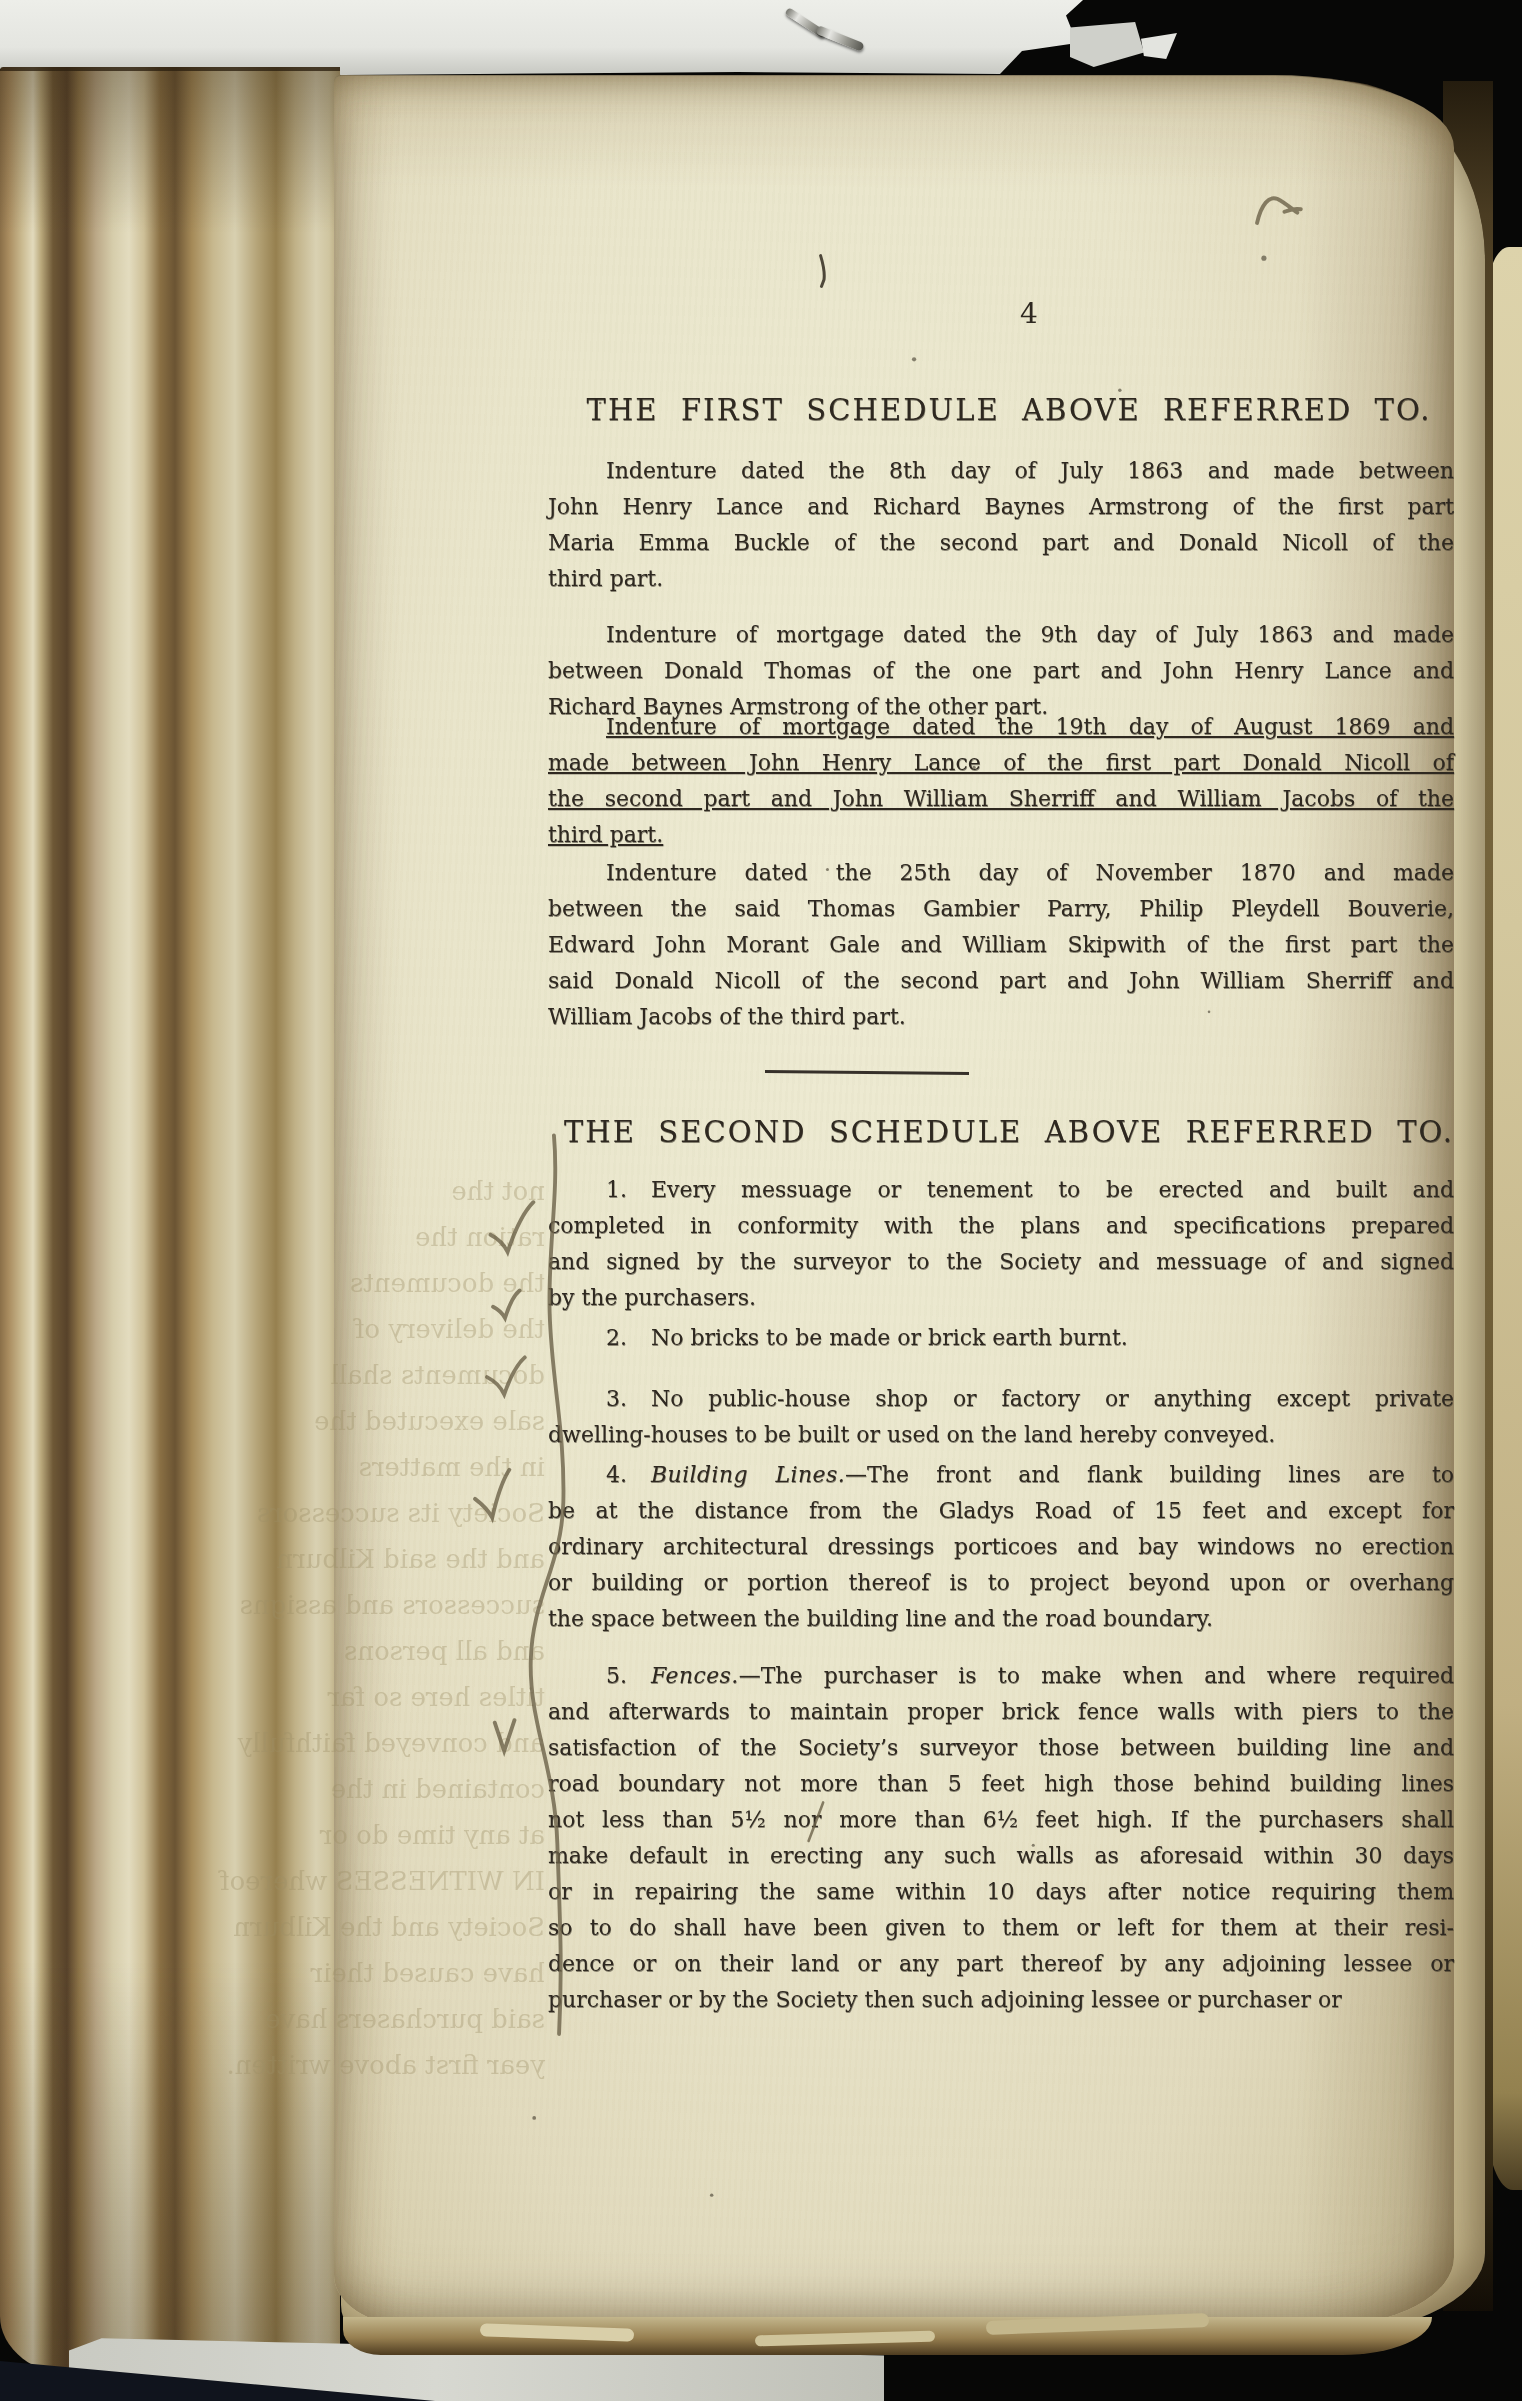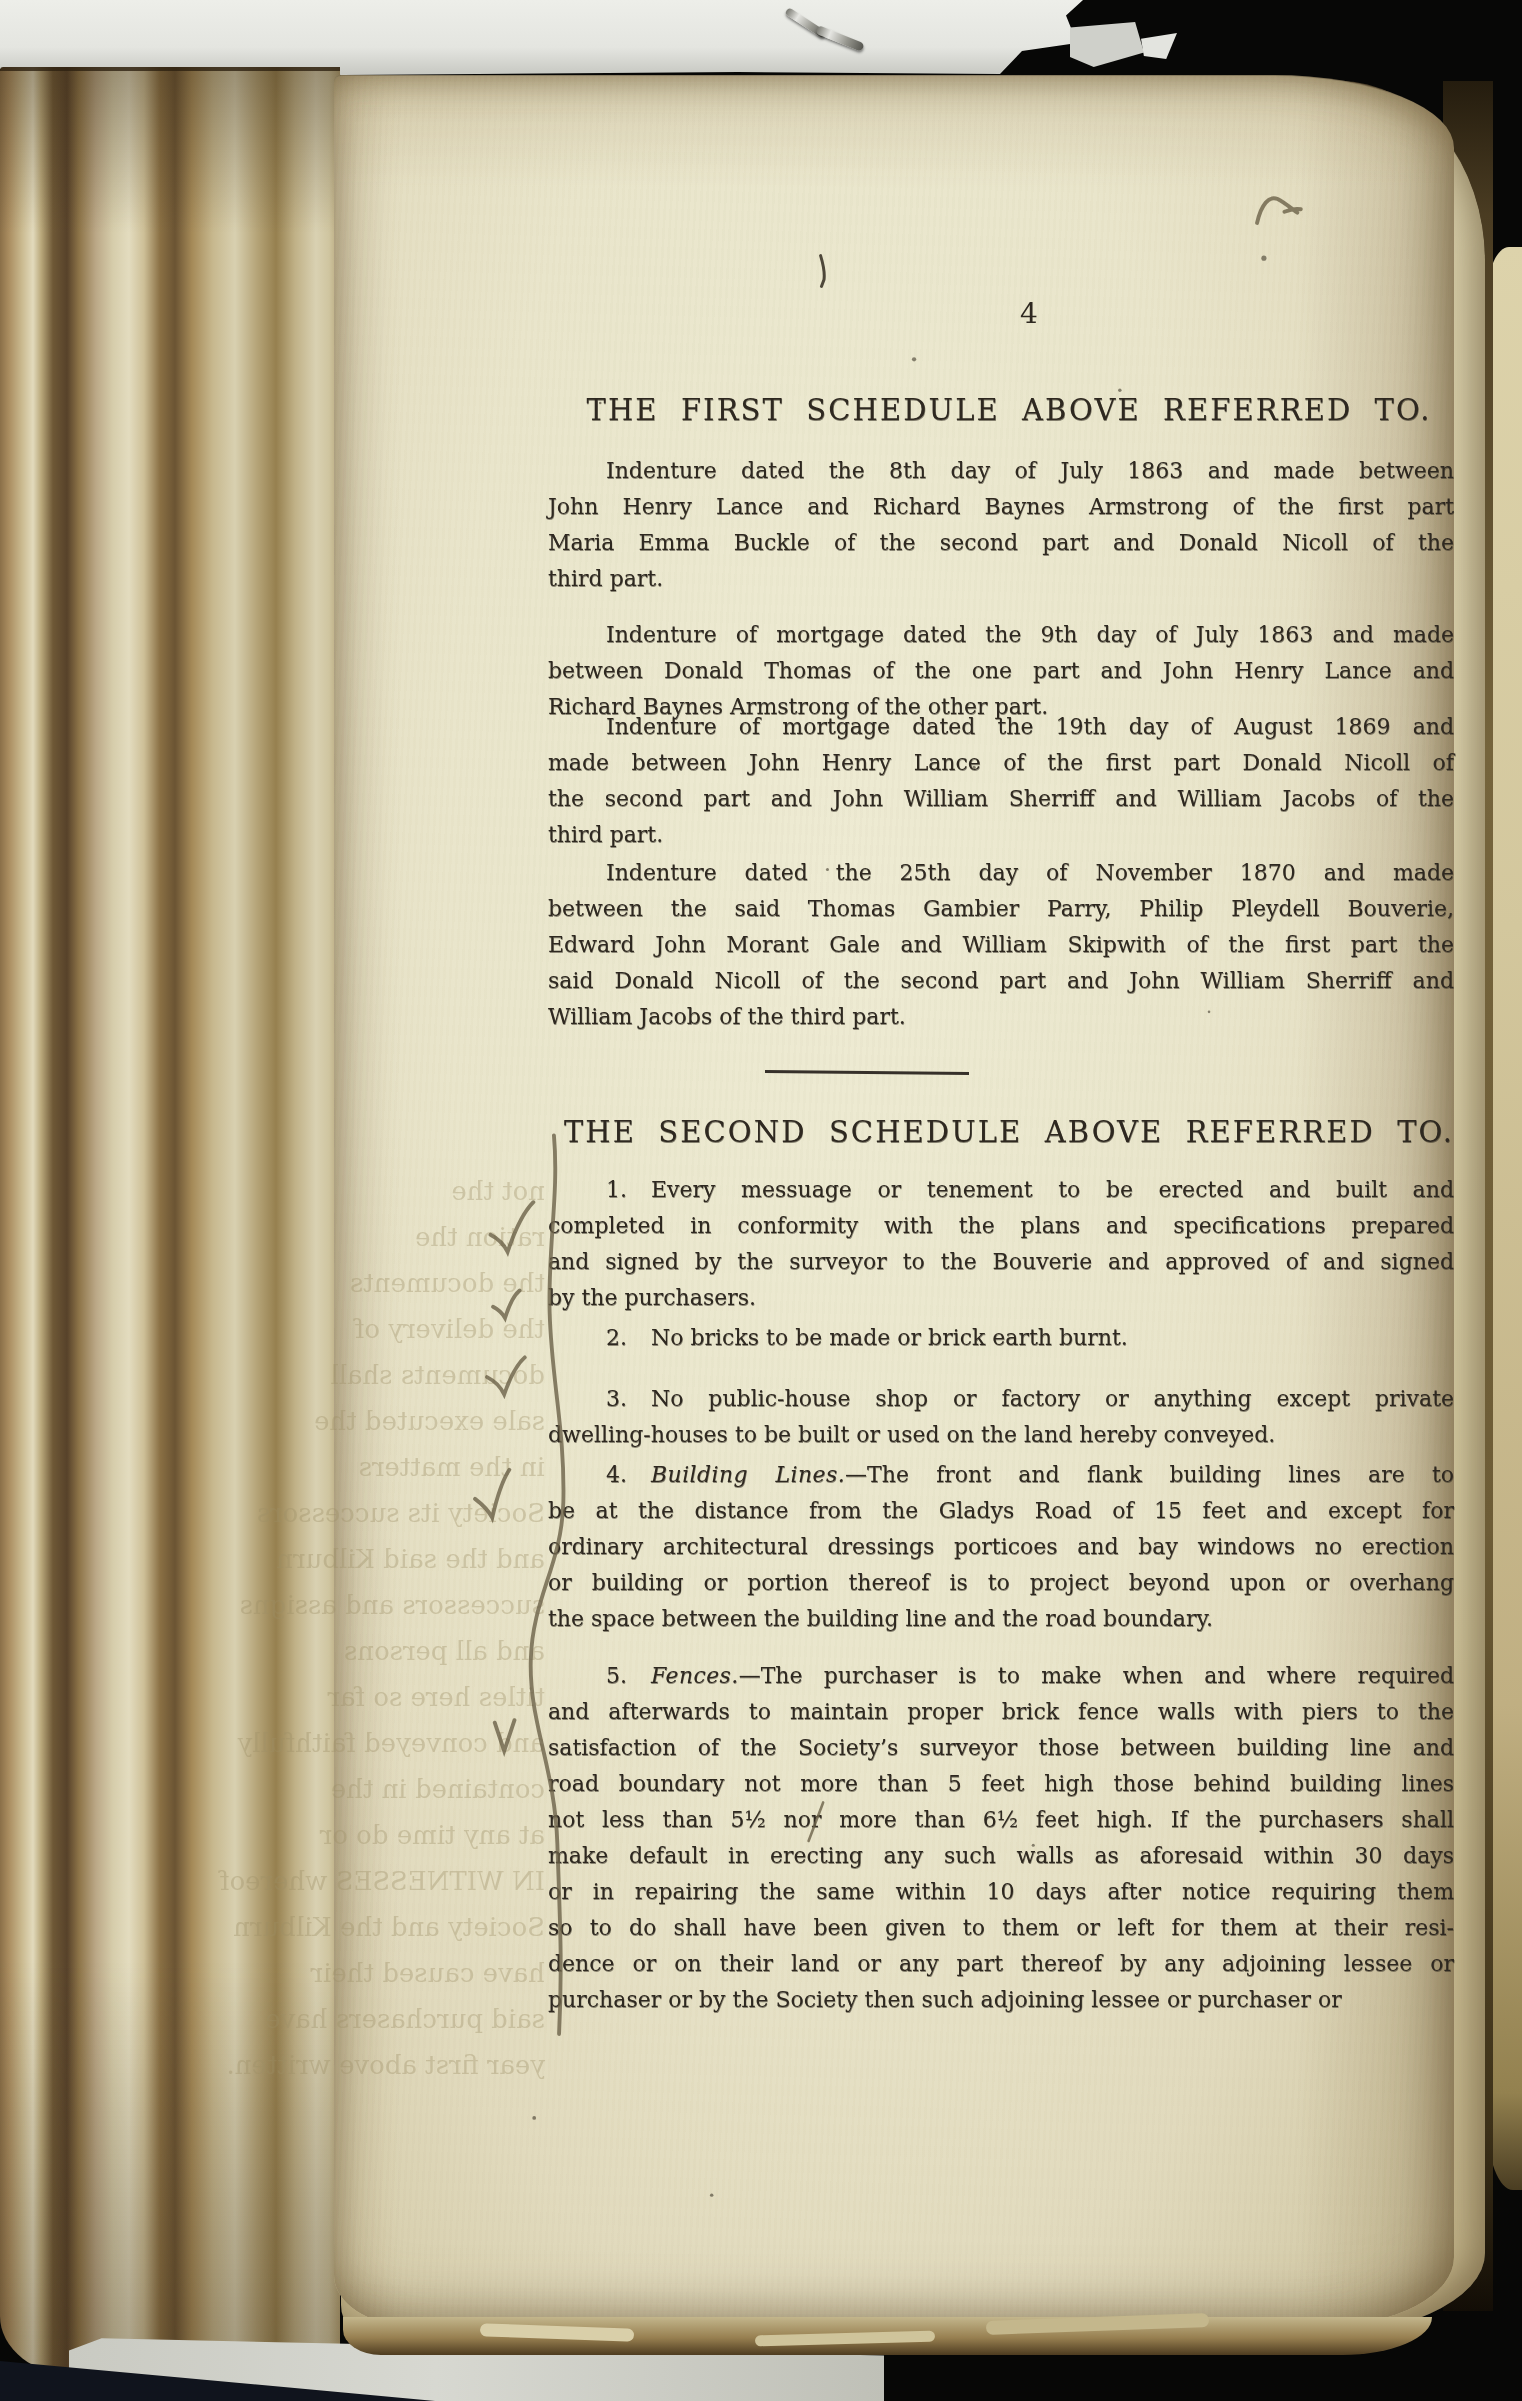--- a/index.html
+++ b/index.html
@@ -72,21 +72,21 @@
   .text-layer{position:absolute;inset:0;color:#2e2820;}
   .pnum{position:absolute;left:686px;top:221px;font-size:28px;}
   .block{position:absolute;left:214px;width:906px;}
   .heading{text-align:center;font-size:29px;letter-spacing:2.1px;word-spacing:11px;white-space:nowrap;
     text-shadow:0.4px 0.5px 0.6px rgba(46,40,30,.55);margin-left:8px;}
   .h1{top:317px;} .h2{top:1039px;}
   .ln{font-size:22px;line-height:36px;text-align:justify;text-align-last:justify;
     text-shadow:0.4px 0.5px 0.6px rgba(46,40,30,.5);}
   .para .ln:first-of-type{text-indent:58px;}
   .para .ln:last-of-type,.ilines .ln:last-of-type{text-align-last:left;}
-  .pa1{top:377px;} .pa2{top:523px;margin-top:18px;} .pa3{top:633px;} .pa4{top:779px;}
+  .pa1{top:377px;} .pa2{top:523px;margin-top:18px;} .pa3{top:633px;text-decoration:underline;} .pa4{top:779px;}
   .separator{position:absolute;left:431px;top:995px;width:204px;height:2.6px;background:#36302a;
     transform:rotate(.6deg);}
   .item{position:absolute;left:214px;width:906px;}
   .i1{top:1096px;} .i2{top:1244px;} .i3{top:1305px;} .i4{top:1381px;} .i5{top:1582px;}
   .iline{padding-left:58px;}
   .i2 .iline{text-align-last:left;}
   .num{margin-right:24px;}
   .it{font-style:italic;letter-spacing:0.4px;}
 
   
@@ -155,21 +155,21 @@
 
       <div class="block heading h2">THE SECOND SCHEDULE ABOVE REFERRED TO.</div>
 
       <div class="item i1">
         <div class="ln iline">
           <span class="num">1.</span><span class="it"></span><span>Every messuage or tenement to be erected and built and</span>
         </div>
         <div class="ilines">
 
         <div class="ln">completed in conformity with the plans and specifications prepared</div>
-            <div class="ln">and signed by the surveyor to the Bouverie and approved of and signed</div>
+            <div class="ln">and signed by the surveyor to the Society and messuage of and signed</div>
             <div class="ln">by the purchasers.</div>
           </div>
       </div>
 
       <div class="item i2">
         <div class="ln iline">
           <span class="num">2.</span><span class="it"></span><span>No bricks to be made or brick earth burnt.</span>
         </div>
         <div class="ilines">
           

